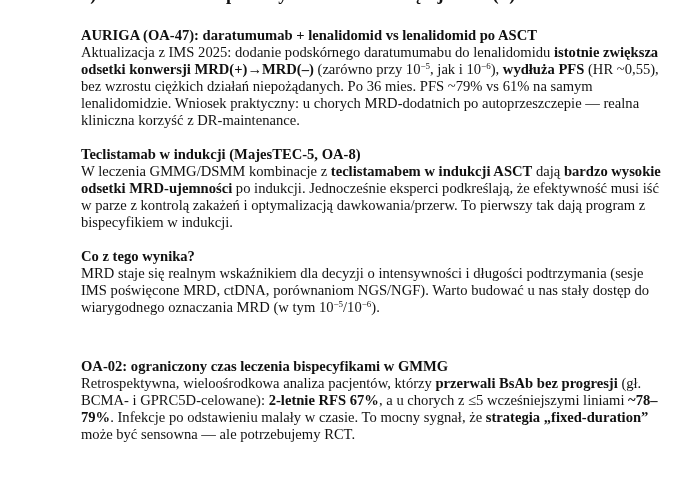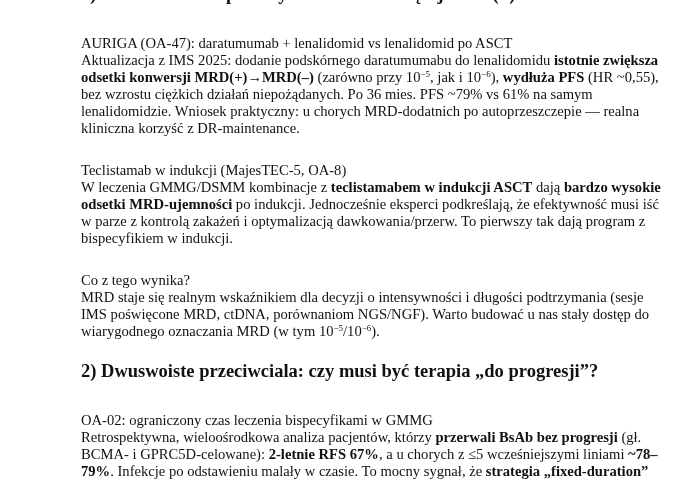--- a/index.html
+++ b/index.html
@@ -3,21 +3,21 @@
 <meta charset="utf-8">
 <style>
   html, body { margin: 0; padding: 0; background: #ffffff; }
   body {
     width: 680px; height: 480px; overflow: hidden; position: relative;
     font-family: "Liberation Serif", serif; color: #111;
   }
   .page { position: absolute; left: 81px; top: -17px; width: 590px; }
   .h { font-weight: bold; font-size: 18.5px; line-height: 22px; margin: 0; white-space: nowrap; }
   .p { font-size: 14.6px; line-height: 17px; margin: 0; }
-  .sub { font-weight: normal; margin-top: 8px; }
+  .sub { font-weight: bold; }
   .gap { height: 17px; }
   .gap-h1 { height: 22px; }
   .gap-h2 { height: 20px; }
   b { font-weight: bold; }
   sup { font-size: 9px; line-height: 0; vertical-align: 5px; }
 </style>
 </head>
 <body>
 
 <div class="page">
@@ -30,20 +30,19 @@
   <div class="gap"></div>
 
   <p class="p sub">Teclistamab w indukcji (MajesTEC-5, OA-8)</p>
   <p class="p"><span>W leczenia GMMG/DSMM kombinacje z </span><b>teclistamabem w indukcji ASCT</b><span> dają </span><b>bardzo wysokie odsetki MRD-ujemności</b><span> po indukcji. Jednocześnie eksperci podkreślają, że efektywność musi iść w parze z kontrolą zakażeń i optymalizacją dawkowania/przerw. To pierwszy tak dają program z bispecyfikiem w indukcji.</span></p>
   <div class="gap"></div>
 
   <p class="p sub">Co z tego wynika?</p>
   <p class="p"><span>MRD staje się realnym wskaźnikiem dla decyzji o intensywności i długości podtrzymania (sesje IMS poświęcone MRD, ctDNA, porównaniom NGS/NGF). Warto budować u nas stały dostęp do wiarygodnego oznaczania MRD (w tym 10</span><sup>−5</sup><span>/10</span><sup>−6</sup><span>).</span></p>
   <div class="gap-h2"></div>
 
-  <h2 class="h">2) Dwuswoiste przeciwciala: czy musi być terapia „do progresji”?</h2>
   <div class="gap-h1"></div>
 
   <p class="p sub">OA-02: ograniczony czas leczenia bispecyfikami w GMMG</p>
   <p class="p"><span>Retrospektywna, wieloośrodkowa analiza pacjentów, którzy </span><b>przerwali BsAb bez progresji</b><span> (gł. BCMA- i GPRC5D-celowane): </span><b>2-letnie RFS 67%</b><span>, a u chorych z ≤5 wcześniejszymi liniami </span><b>~78–79%</b><span>. Infekcje po odstawieniu malały w czasie. To mocny sygnał, że </span><b>strategia „fixed-duration”</b><span> może być sensowna — ale potrzebujemy RCT.</span></p>
   <div class="gap"></div>
 
 </div>
 
 </body></html>

